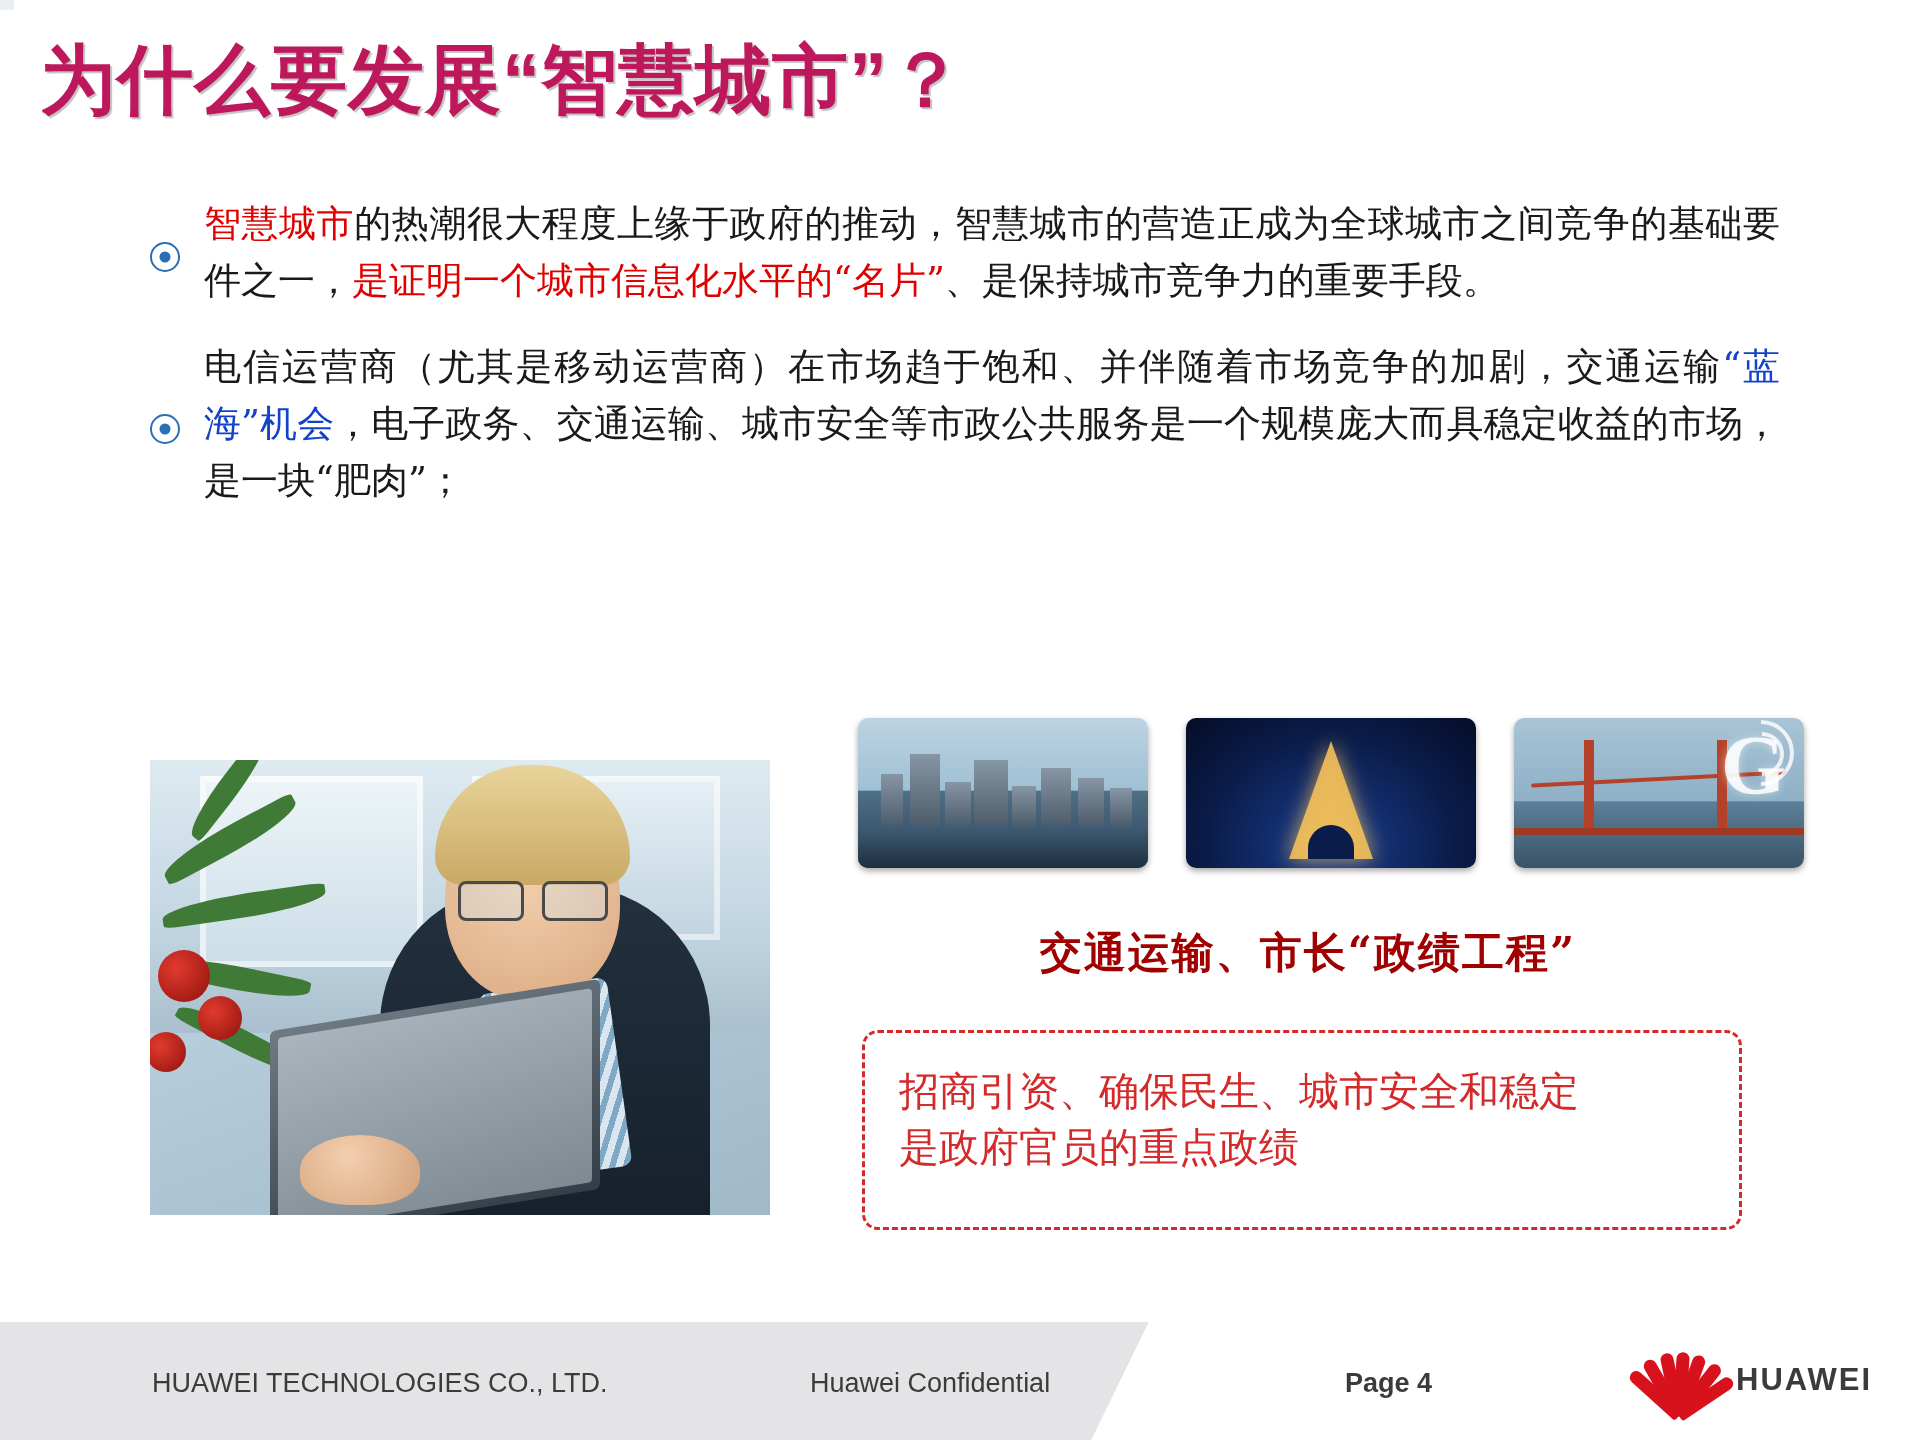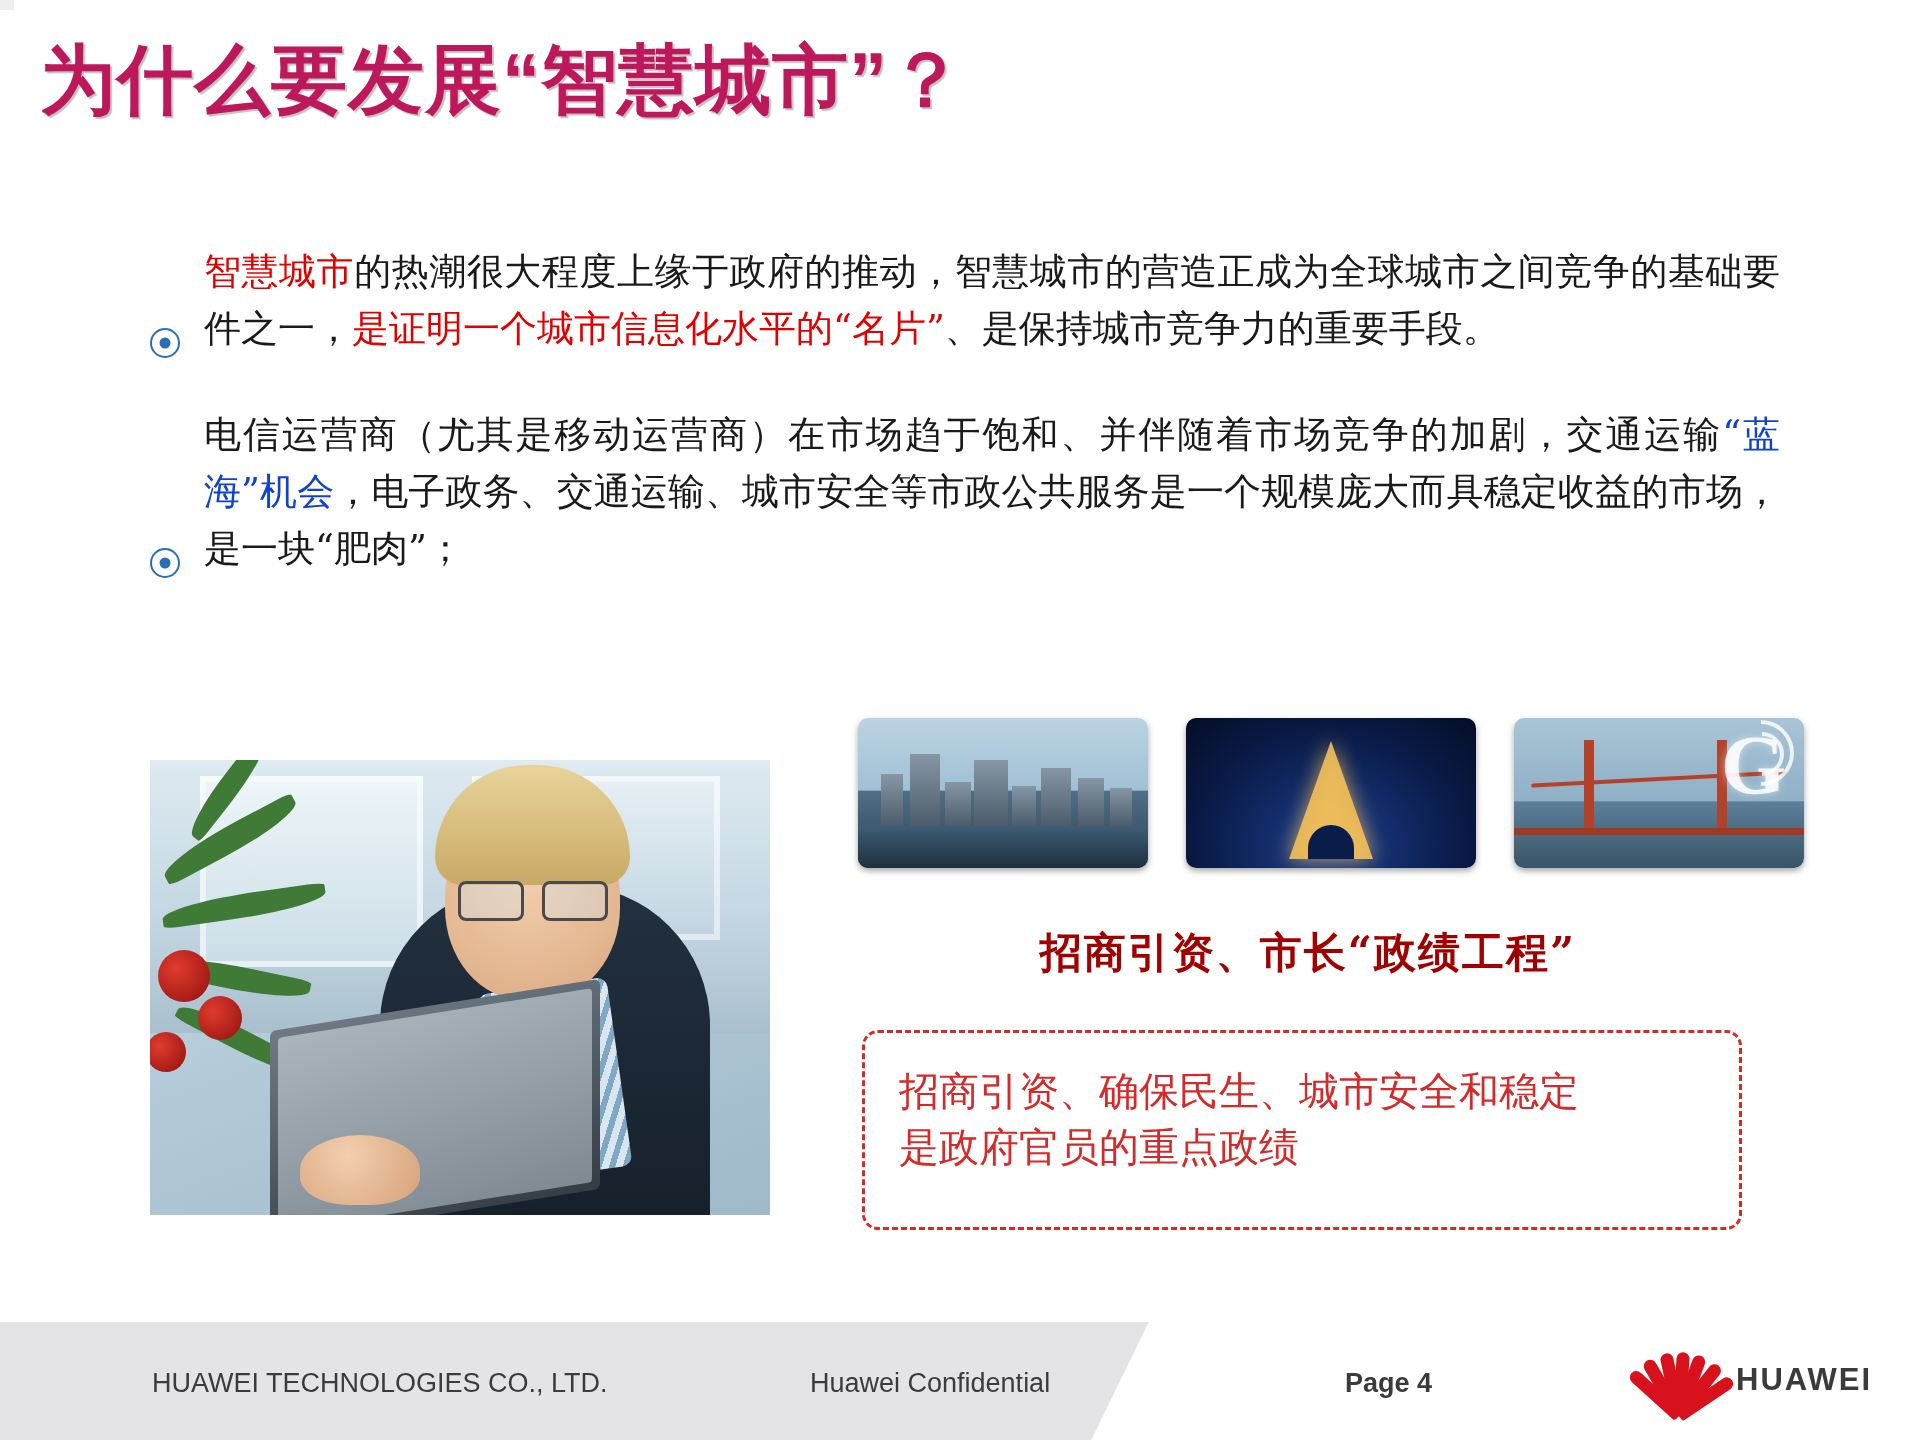--- a/index.html
+++ b/index.html
@@ -30,23 +30,22 @@
 
   
   .bullets {
     position: absolute;
     left: 150px;
     top: 195px;
     width: 1630px;
   }
   .bullet-row {
     display: flex;
-    align-items: flex-end;
+    align-items: center;
     margin-bottom: 28px;
-    margin-top: 48px;
   }
   .bullet-marker {
     flex: 0 0 auto;
     width: 30px;
     height: 30px;
     margin-top: 10px;
     margin-right: 24px;
     border: 2.5px solid #2a6fb5;
     border-radius: 50%;
     position: relative;
@@ -399,21 +398,21 @@
     <span class="tb-deck"></span>
     <span class="tb-wave">
       <span style="width:58px;height:58px;top:-4px;"></span>
       <span style="width:36px;height:36px;top:8px;right:10px;"></span>
     </span>
     <span class="tb-g">G</span>
   </div>
 
 </div>
 
-<div class="red-headline">招商引资、市长“政绩工程”</div>
+<div class="red-headline">交通运输、市长“政绩工程”</div>
 
 <div class="callout">
   <div class="callout-text">招商引资、确保民生、城市安全和稳定</div>
   <div class="callout-text">是政府官员的重点政绩</div>
 </div>
 
 <div class="footer">
   <div class="footer-right-block"></div>
   <div class="footer-white-wedge"></div>
   <div class="footer-text ft-company">HUAWEI TECHNOLOGIES CO., LTD.</div>

